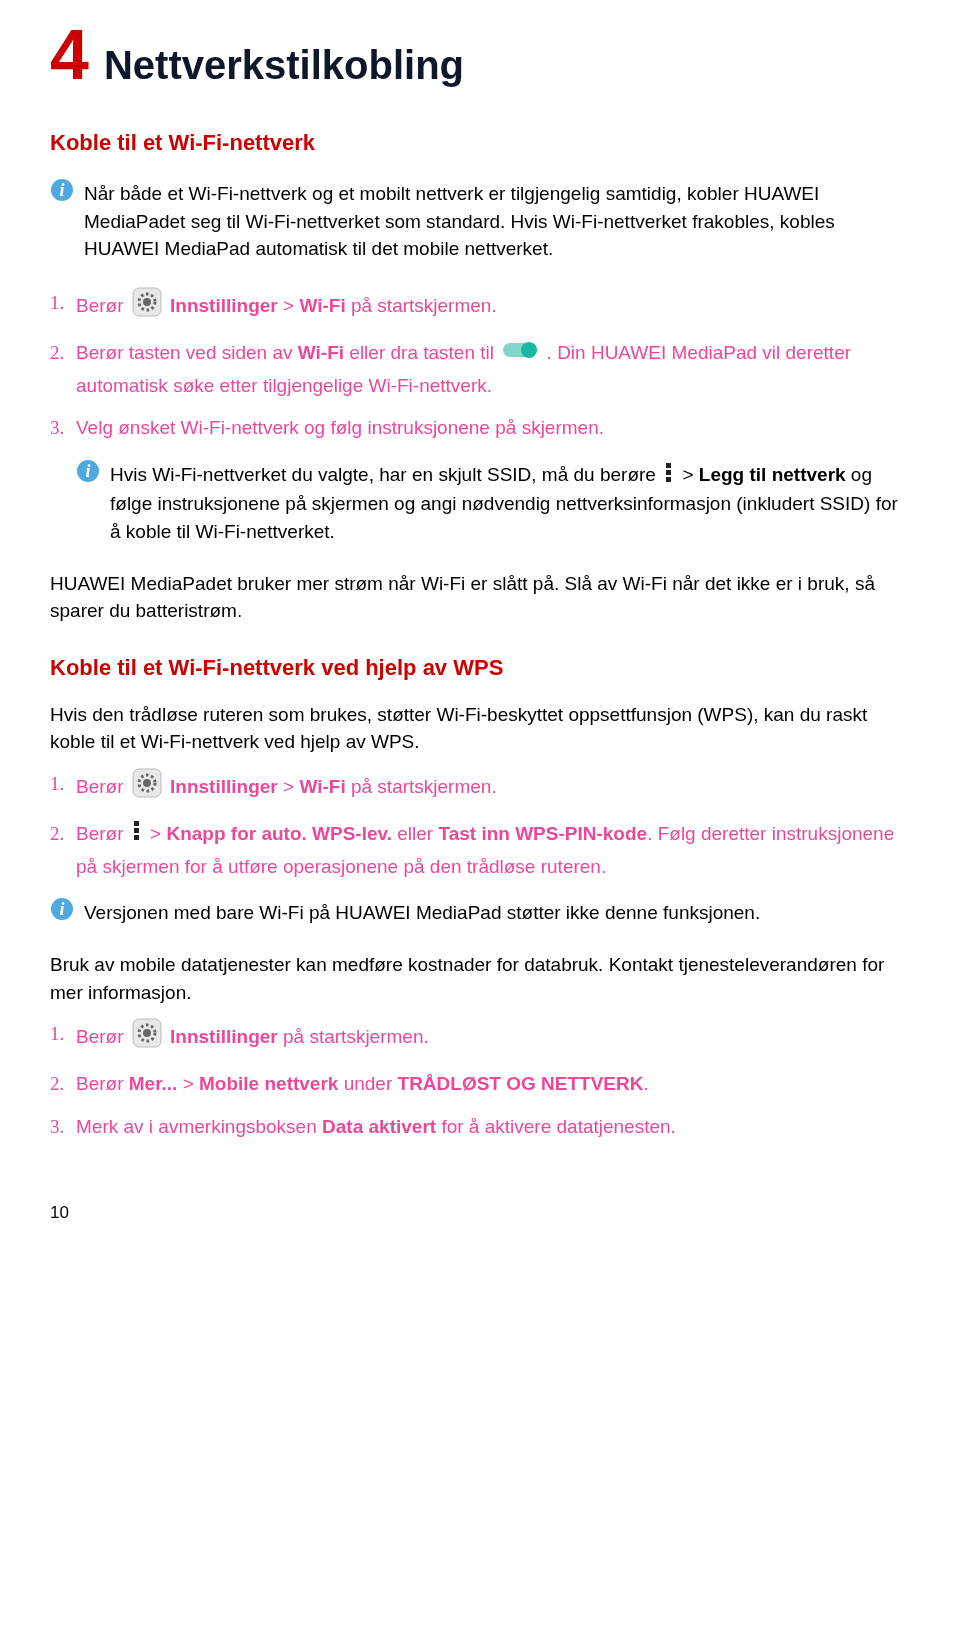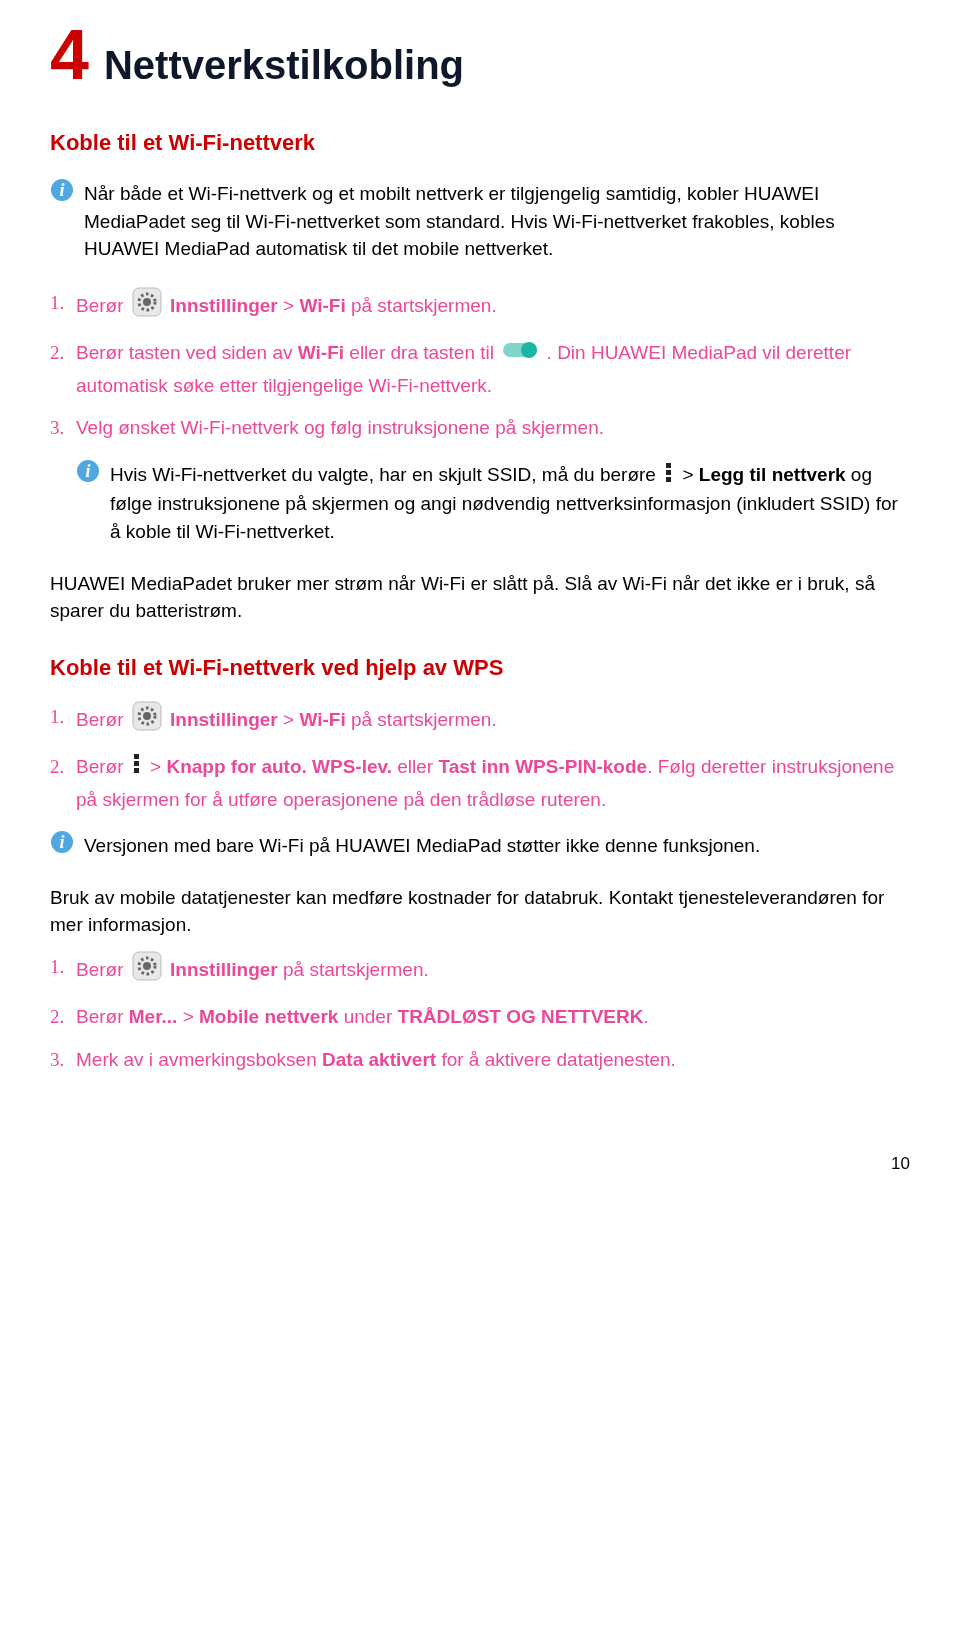--- a/index.html
+++ b/index.html
@@ -74,24 +74,24 @@
     font-family: Georgia, serif;
     font-size: 19px;
   }
   .inline-icon {
     display: inline-block;
     vertical-align: middle;
     margin: 0 3px;
   }
   .bold { font-weight: bold; }
   .pagenum {
-    text-align: right;
+    text-align: left;
     font-size: 17px;
     color: #000;
-    margin-top: 78px;
+    margin-top: 60px;
   }
   .indent-note {
     margin-left: 26px;
   }
 </style>
 </head>
 <body>
 
 <div class="page">
 
@@ -156,20 +156,21 @@
           </svg>
       </span>
       <span> &gt; </span><span class="bold">Legg til nettverk</span><span> og følge instruksjonene på skjermen og angi nødvendig nettverksinformasjon (inkludert SSID) for å koble til Wi-Fi-nettverket.</span>
     </div>
   </div>
 
   <div class="para">HUAWEI MediaPadet bruker mer strøm når Wi-Fi er slått på. Slå av Wi-Fi når det ikke er i bruk, så sparer du batteristrøm.</div>
 
   <div class="h2">Koble til et Wi-Fi-nettverk ved hjelp av WPS</div>
 
+  <div class="para">Hvis den trådløse ruteren som brukes, støtter Wi-Fi-beskyttet oppsettfunsjon (WPS), kan du raskt koble til et Wi-Fi-nettverk ved hjelp av WPS.</div>
 
   <ol class="steps">
     <li>
       <span>Berør </span>
       <span class="inline-icon">
         <svg width="30" height="30" viewBox="0 0 30 30">
             <rect x="1" y="1" width="28" height="28" rx="6" fill="#e8e8e8" stroke="#bbb"></rect>
             <circle cx="15" cy="15" r="8" fill="none" stroke="#666" stroke-width="3" stroke-dasharray="2.6,2.6"></circle>
             <circle cx="15" cy="15" r="4" fill="#666"></circle>
           </svg>

